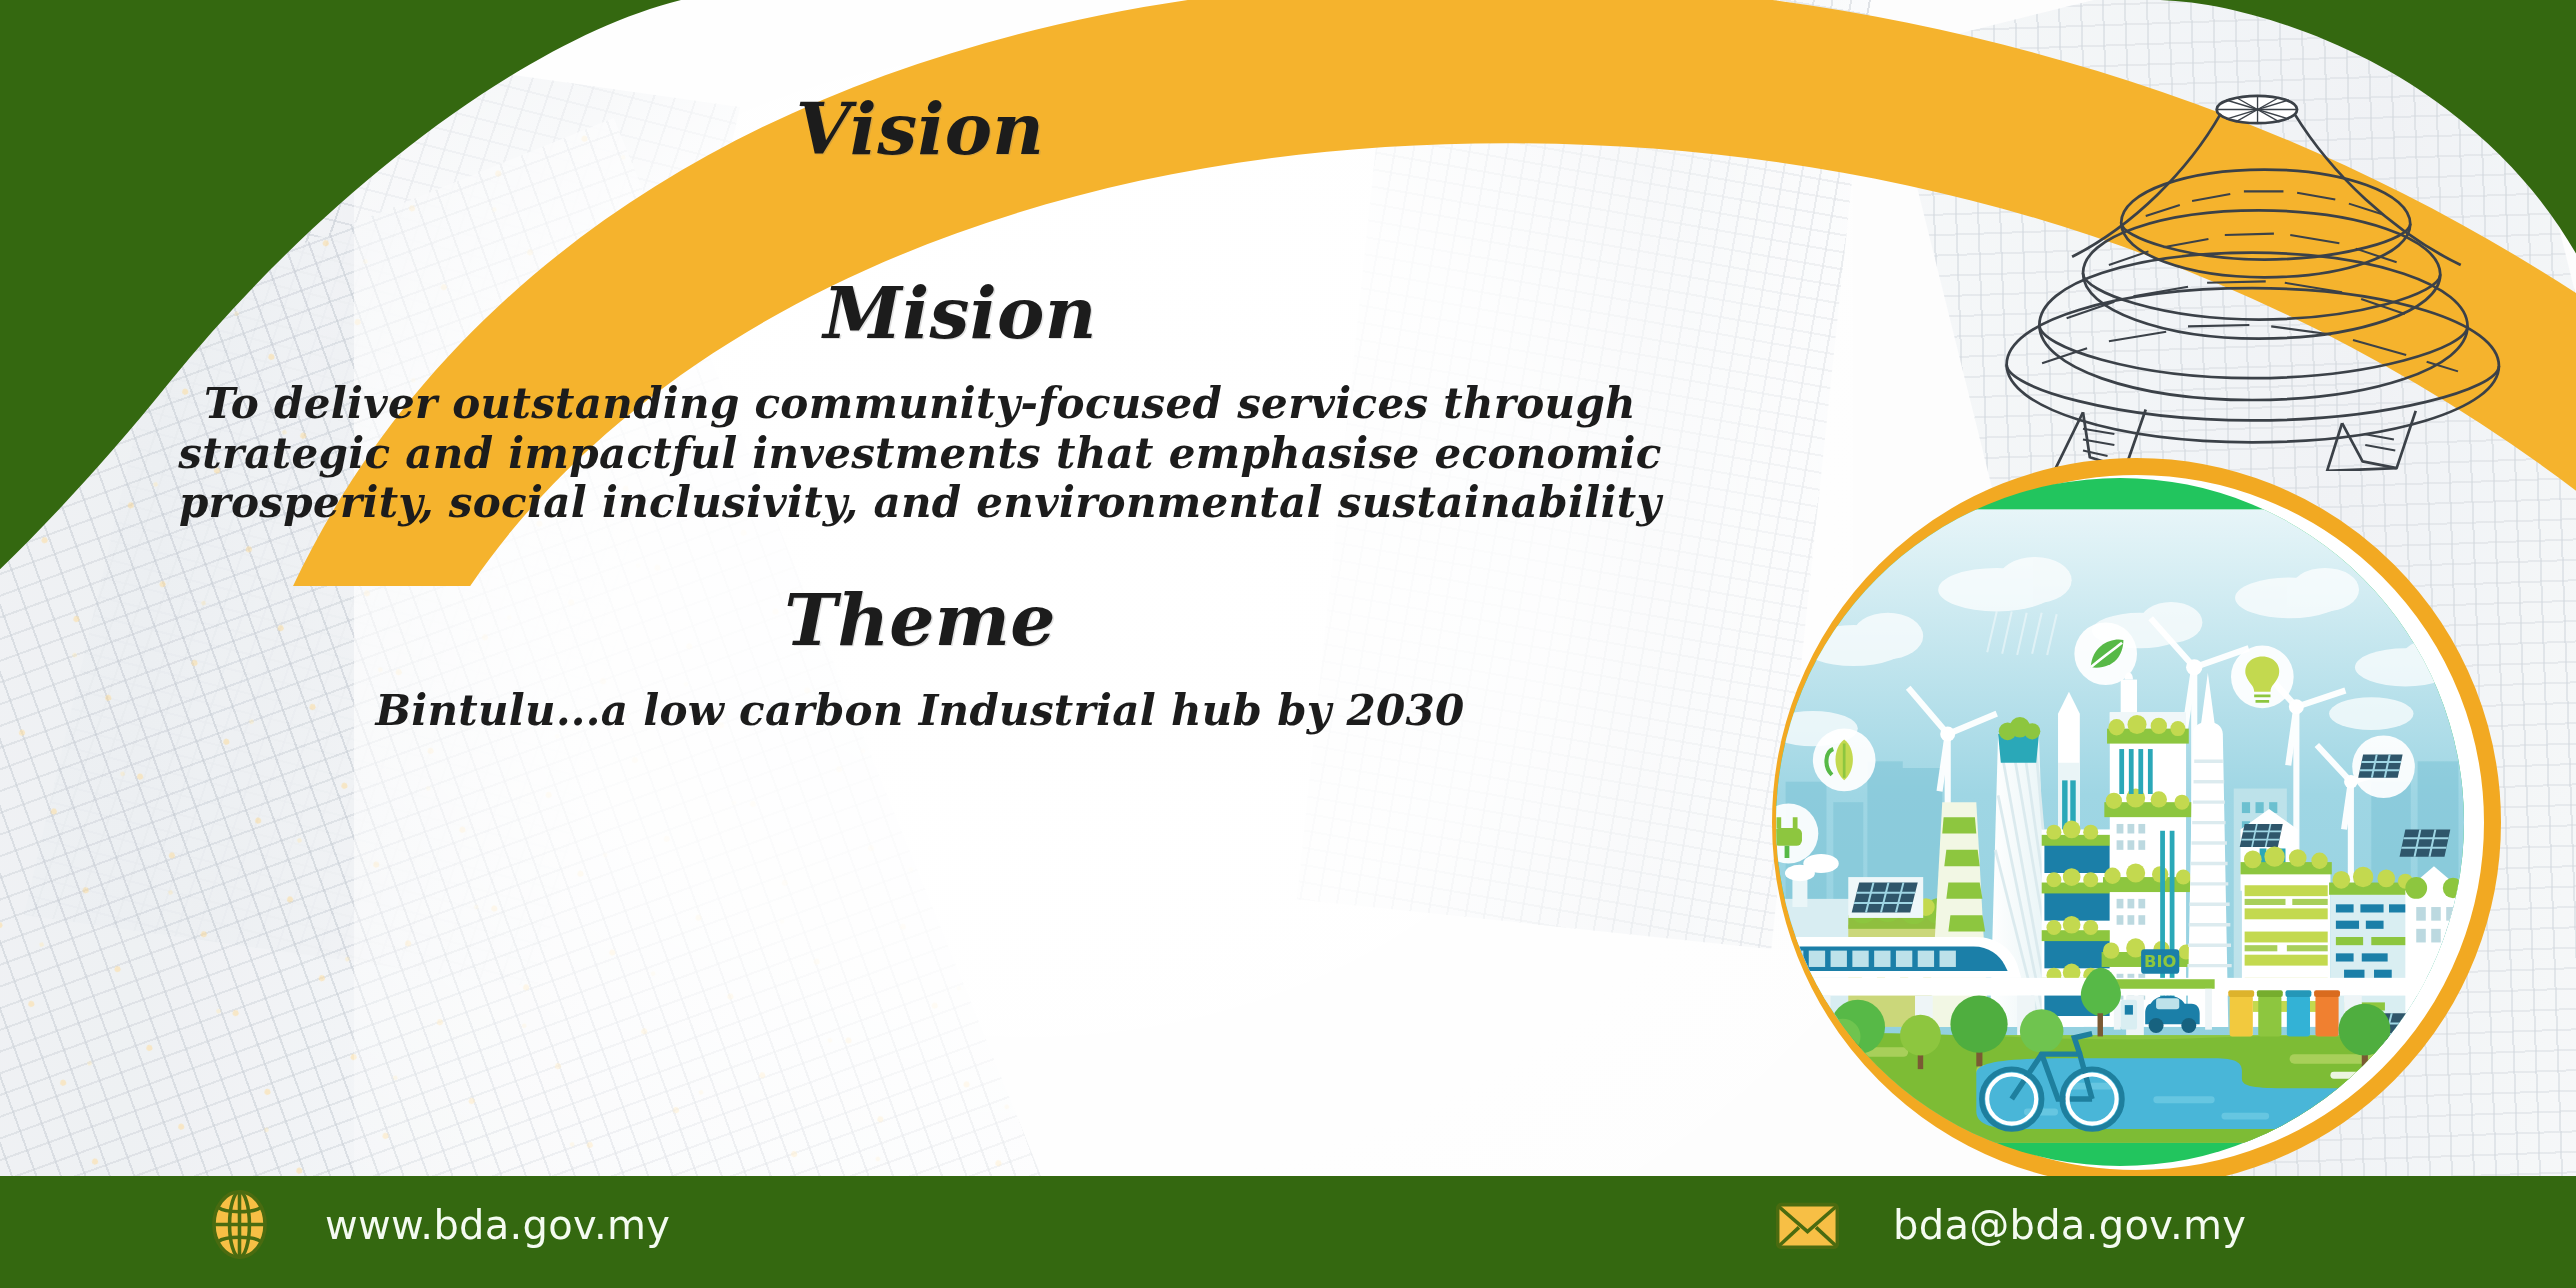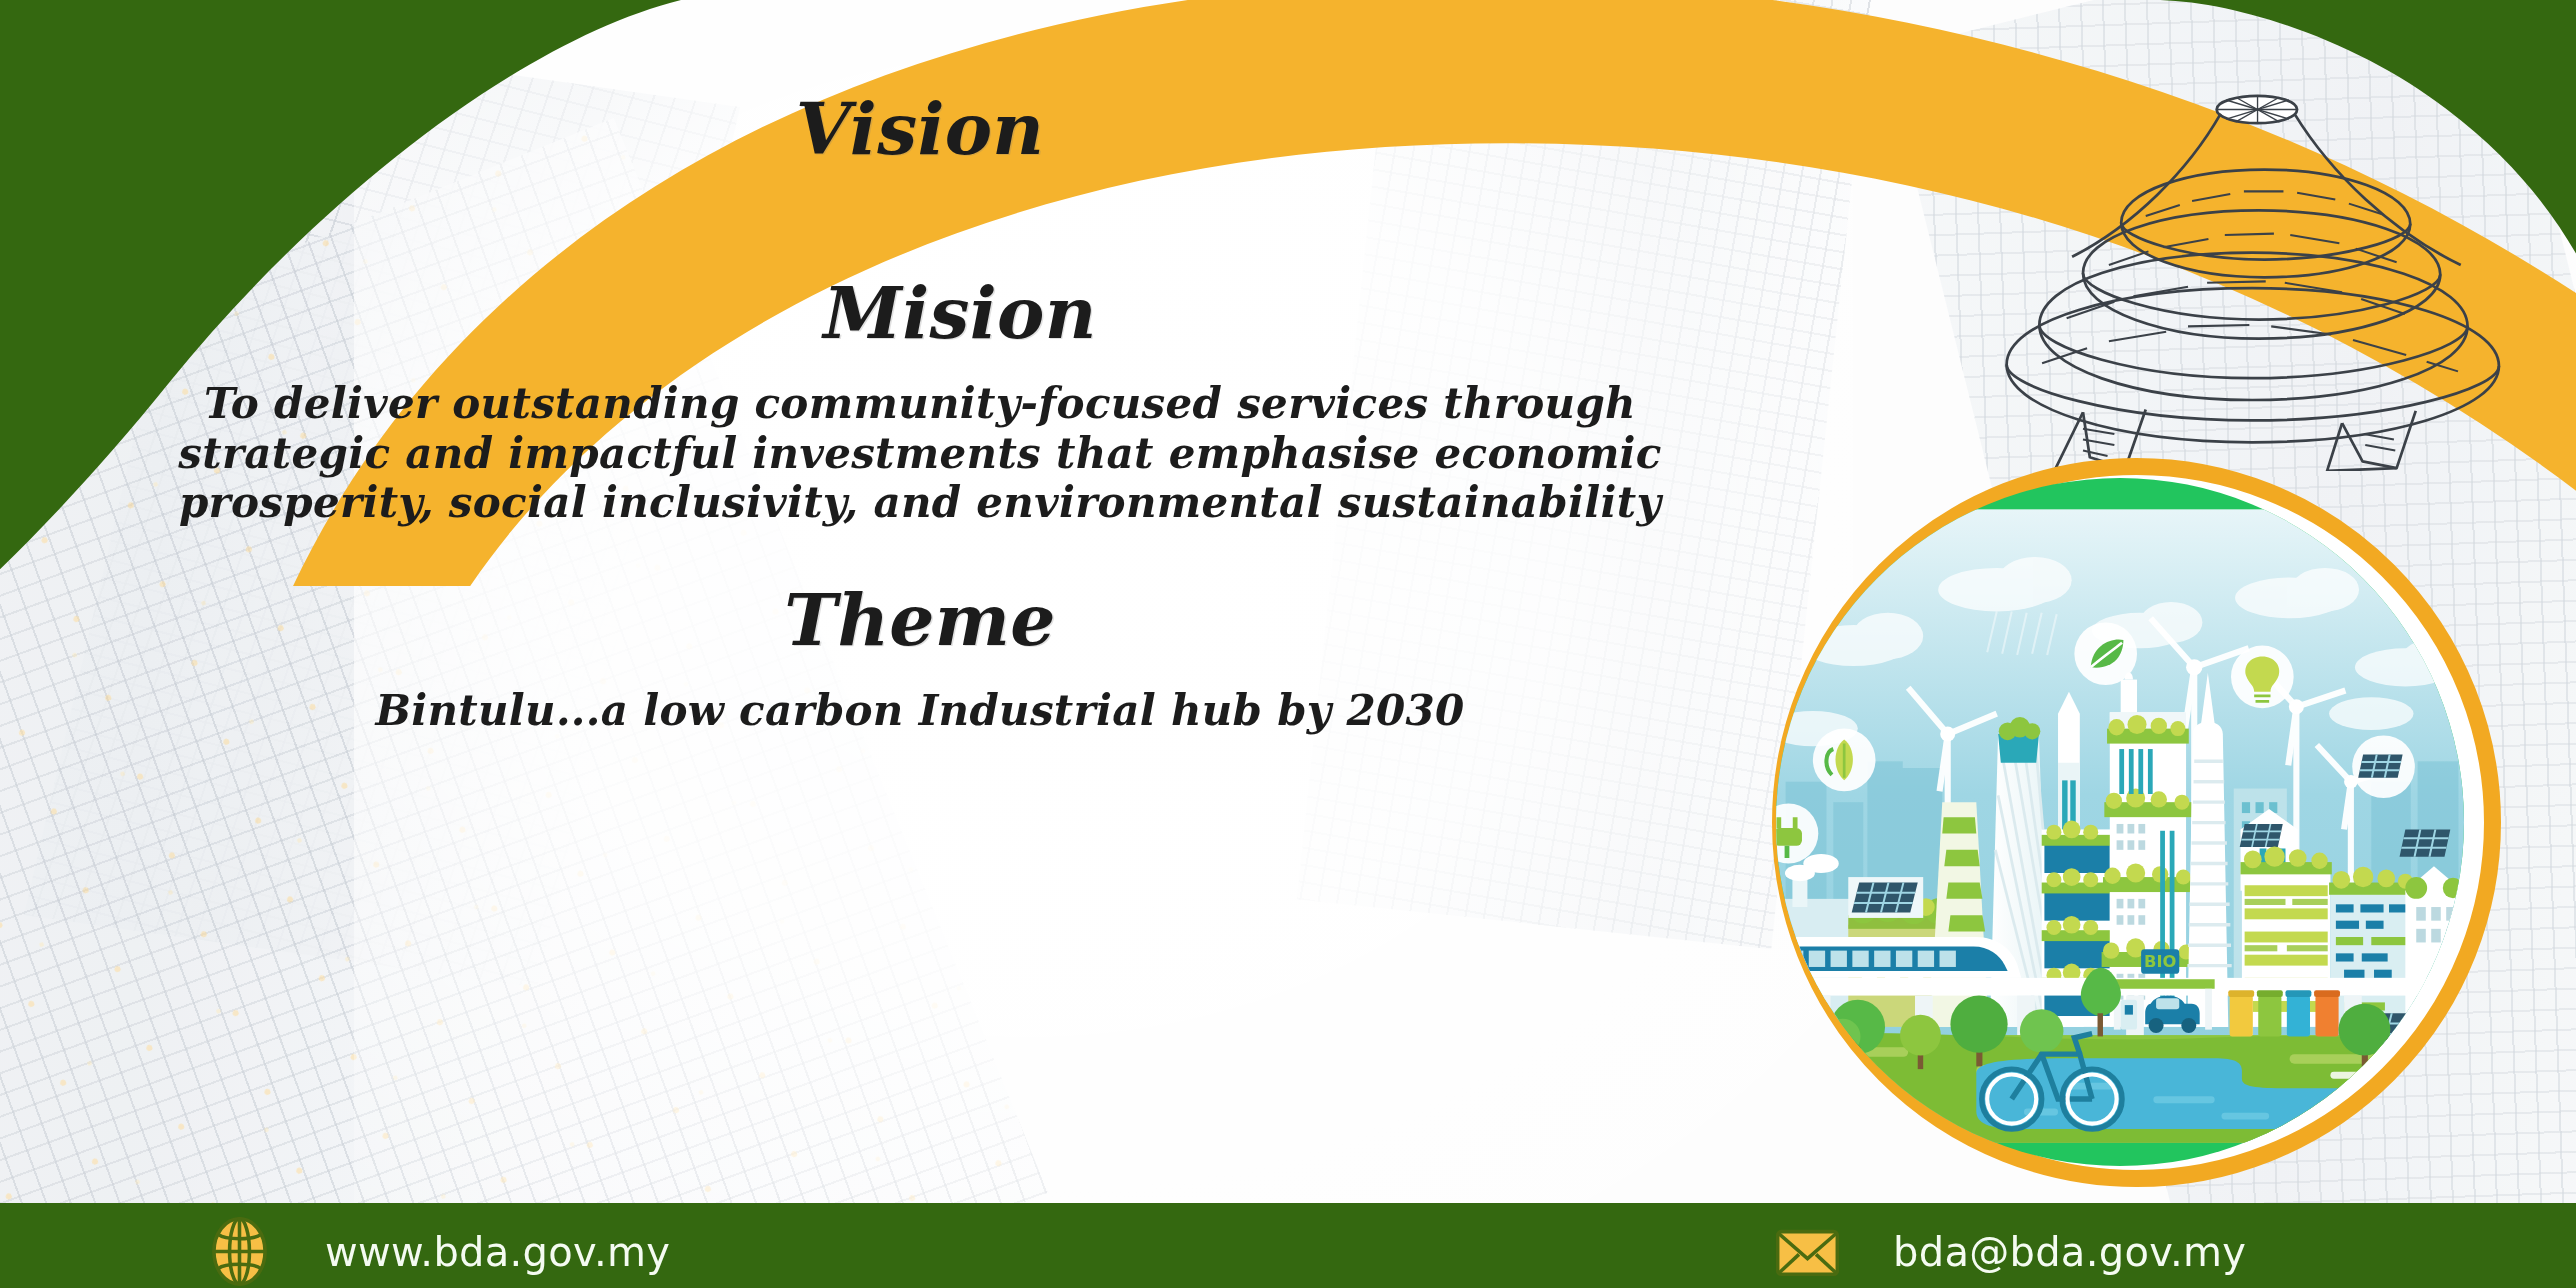--- a/index.html
+++ b/index.html
@@ -113,21 +113,21 @@
     box-sizing:border-box;
     background:#fff;
   }
   #circle-clip{
     position:absolute;left:4px;top:20.4px;width:688px;height:688px;
     border-radius:50%;overflow:hidden;background:#22c55e;text-align:center;
   }
   #city{position:absolute;left:-4.1px;top:31px;width:696px;height:634px;}
 
   
-  #footer{position:absolute;left:0;bottom:0;width:2576px;height:85px;background:#346810;}
+  #footer{position:absolute;left:0;bottom:0;width:2576px;height:112px;background:#346810;}
   .f-item{position:absolute;display:flex;align-items:center;height:97px;}
   #f-web{left:204px;}
   #f-mail{left:1772px;}
   .f-icon{width:71px;height:71px;flex:0 0 71px;}
   .f-text{
     color:#f4fbf1;font-size:40px;font-weight:400;margin-left:50px;
     font-family:"DejaVu Sans",sans-serif;letter-spacing:0.3px;white-space:nowrap;
   }
 </style>
 </head>

